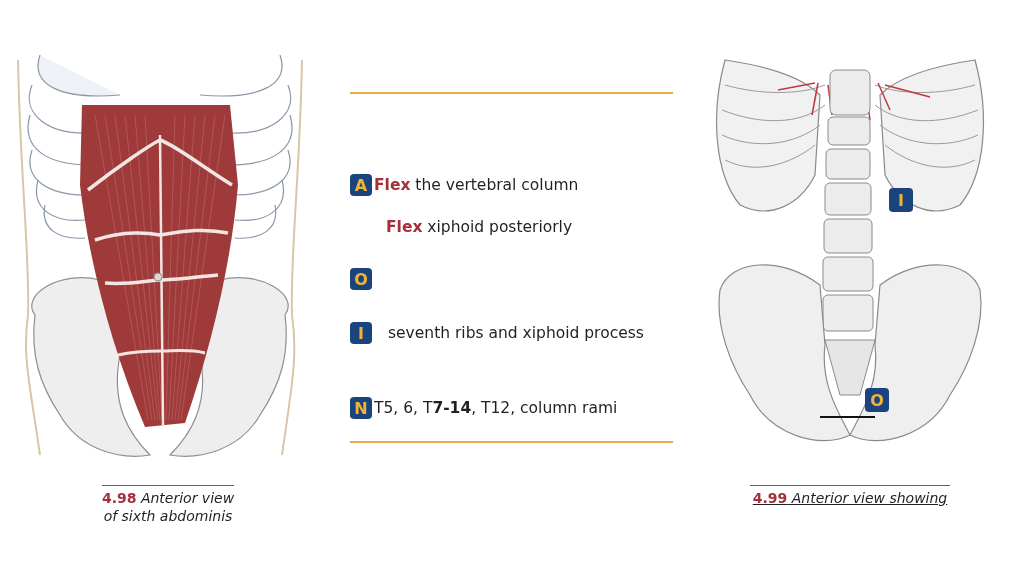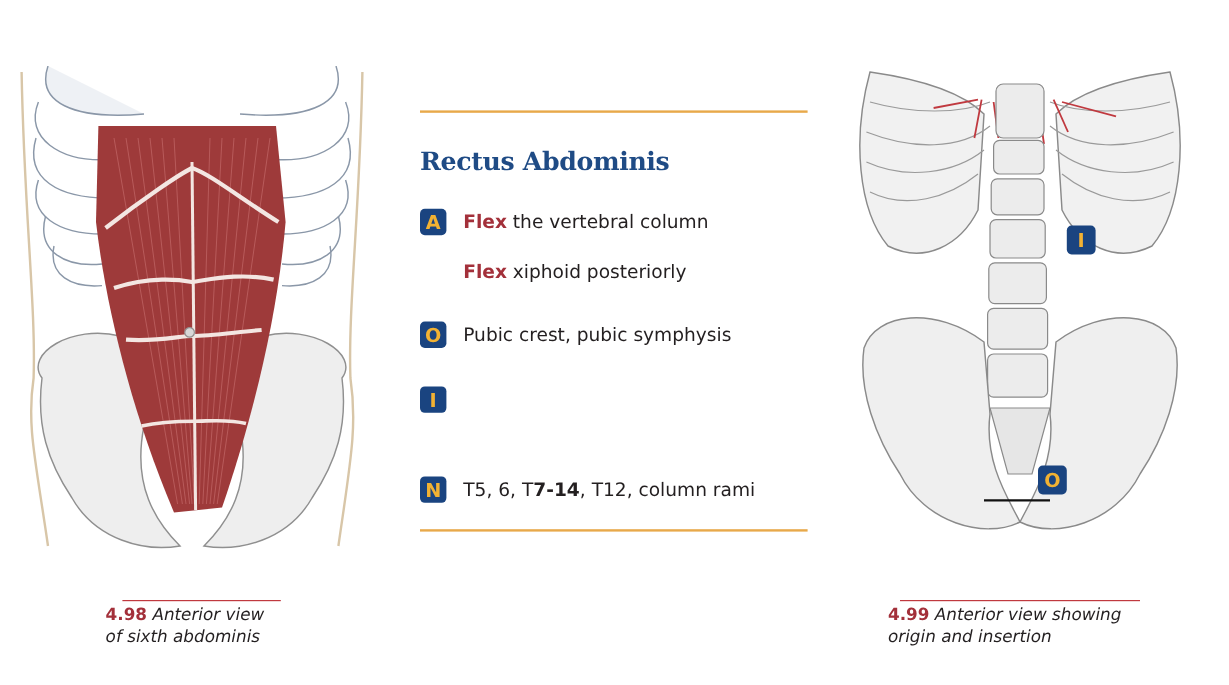--- a/index.html
+++ b/index.html
@@ -8,29 +8,29 @@
   
   .fig-left { position:absolute; left:0; top:55px; width:320px; height:420px; }
   .fig-right { position:absolute; left:700px; top:55px; width:300px; height:410px; }
 
   
   .panel { position:absolute; left:350px; top:92px; width:323px; }
   .rule { height:2px; background:#e8a94a; width:323px; }
   .title { font-family:"DejaVu Serif", serif; font-weight:bold; color:#1f4b85; font-size:21px; margin:28px 0 0 0; letter-spacing:-0.3px; }
   .row { display:flex; align-items:flex-start; position:absolute; left:0; }
   .badge { width:22px; height:22px; border-radius:4px; background:#1a4480; color:#f2b233; font-weight:bold; font-size:16px; display:flex; align-items:center; justify-content:center; flex:0 0 22px; }
-  .txt { font-size:15.5px; margin-left:14px; line-height:22px; color:#231f20; }
+  .txt { font-size:15.5px; margin-left:2px; line-height:22px; color:#231f20; }
   .hl { color:#a3303a; font-weight:bold; }
   .b { font-weight:bold; }
   .indent { padding-left:14px; }
 
   .bottom-rule { position:absolute; left:350px; top:441px; width:323px; height:2px; background:#e8a94a; }
 
   
-  .caption { position:absolute; font-style:italic; font-size:14px; line-height:18px; color:#231f20;margin-top:15px; }
+  .caption { position:absolute; text-align:center; font-style:italic; font-size:14px; line-height:18px; color:#231f20; }
   .caption .cap-rule { height:1px; background:#c0393f; margin:0 auto 3px auto; }
   .caption .num { color:#a3303a; font-weight:bold; font-style:normal; }
 
   
   .abs-badge { position:absolute; }
 </style>
 </head>
 <body>
 
 <div class="fig-left">
@@ -79,39 +79,38 @@
     <path d="M88 135 C 120 110, 150 90, 160 85 C 175 90, 200 110, 232 130" stroke="#f3e6e2" stroke-width="3.5" fill="none"></path>
     <path d="M95 185 C 125 175, 150 178, 160 180 C 175 178, 200 172, 228 178" stroke="#f3e6e2" stroke-width="3.5" fill="none"></path>
     <path d="M105 228 C 130 230, 150 225, 160 225 C 175 225, 195 222, 218 220" stroke="#f3e6e2" stroke-width="3.5" fill="none"></path>
     <path d="M118 300 C 135 296, 150 296, 162 296 C 175 296, 190 294, 205 298" stroke="#f3e6e2" stroke-width="3" fill="none"></path>
     <circle cx="158" cy="222" r="4" fill="#d8d8d8" stroke="#8f8f8f"></circle>
   </svg>
 </div>
 
 <div class="panel">
   <div class="rule"></div>
-  <div class="title">Rectus Abdominis</div>
 </div>
 
 <div class="row" style="left:350px; top:174px;">
   <div class="badge">A</div>
   <div class="txt"><span class="hl">Flex</span><span> the vertebral column</span></div>
 </div>
 <div class="row" style="left:386px; top:216px;">
   <div class="txt" style="margin-left:0"><span class="hl">Flex</span><span> xiphoid posteriorly</span></div>
 </div>
 
 <div class="row" style="left:350px; top:268px;">
   <div class="badge">O</div>
-  <div class="txt">Pubic crest, pubic symphysis</div>
 </div>
 
 <div class="row" style="left:350px; top:322px;">
   <div class="badge">I</div>
   <div class="txt">
+    <div class="indent">seventh ribs and xiphoid process</div>
   </div>
 </div>
 
 <div class="row" style="left:350px; top:397px;">
   <div class="badge">N</div>
   <div class="txt"><span>T5, 6, T</span><span class="b">7-14</span><span>, T12, column rami</span></div>
 </div>
 
 <div class="bottom-rule"></div>
 
@@ -160,17 +159,16 @@
 </div>
 <div class="badge abs-badge" style="left:889px; top:188px; width:24px; height:24px;">I</div>
 <div class="badge abs-badge" style="left:865px; top:388px; width:24px; height:24px;">O</div>
 
 <div class="caption" style="left:88px; top:485px; width:160px;">
   <div class="cap-rule" style="width:132px;"></div>
   <div><span class="num">4.98</span><span> Anterior view</span></div>
   <div>of sixth abdominis</div>
 </div>
 
-<div class="caption" style="left:740px; top:485px; width:220px;">
+<div class="caption" style="left:740px; top:485px; width:220px;text-decoration:underline;">
   <div class="cap-rule" style="width:200px;"></div>
   <div><span class="num">4.99</span><span> Anterior view showing</span></div>
-  <div>origin and insertion</div>
 </div>
 
 </body></html>

